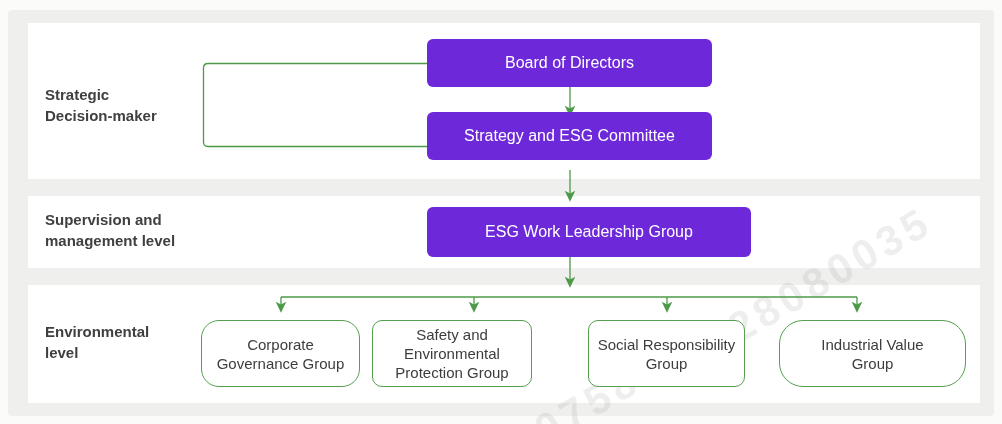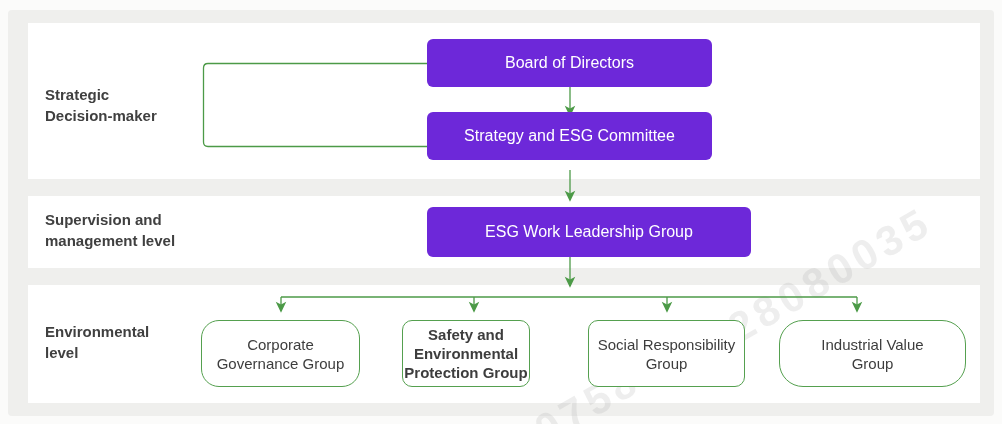--- a/index.html
+++ b/index.html
@@ -64,21 +64,21 @@
     border: 1.5px solid #55a04f;
     border-radius: 10px;
     color: #3d3d3d;
     font-size: 15px;
     line-height: 19px;
     white-space: pre-line;
     top: 320px;
     height: 67px;
   }
   .group1 { left: 201px; width: 159px; border-radius: 18px; }
-  .group2 { left: 402px; width: 128px; font-weight: bold; }
+  .group2 { left: 372px; width: 160px; }
   .group3 { left: 588px; width: 157px; }
   .group4 { left: 779px; width: 187px; border-radius: 24px; }
 
   .connectors {
     position: absolute;
     left: 0; top: 0;
     width: 1002px; height: 424px;
     pointer-events: none;
   }
 

